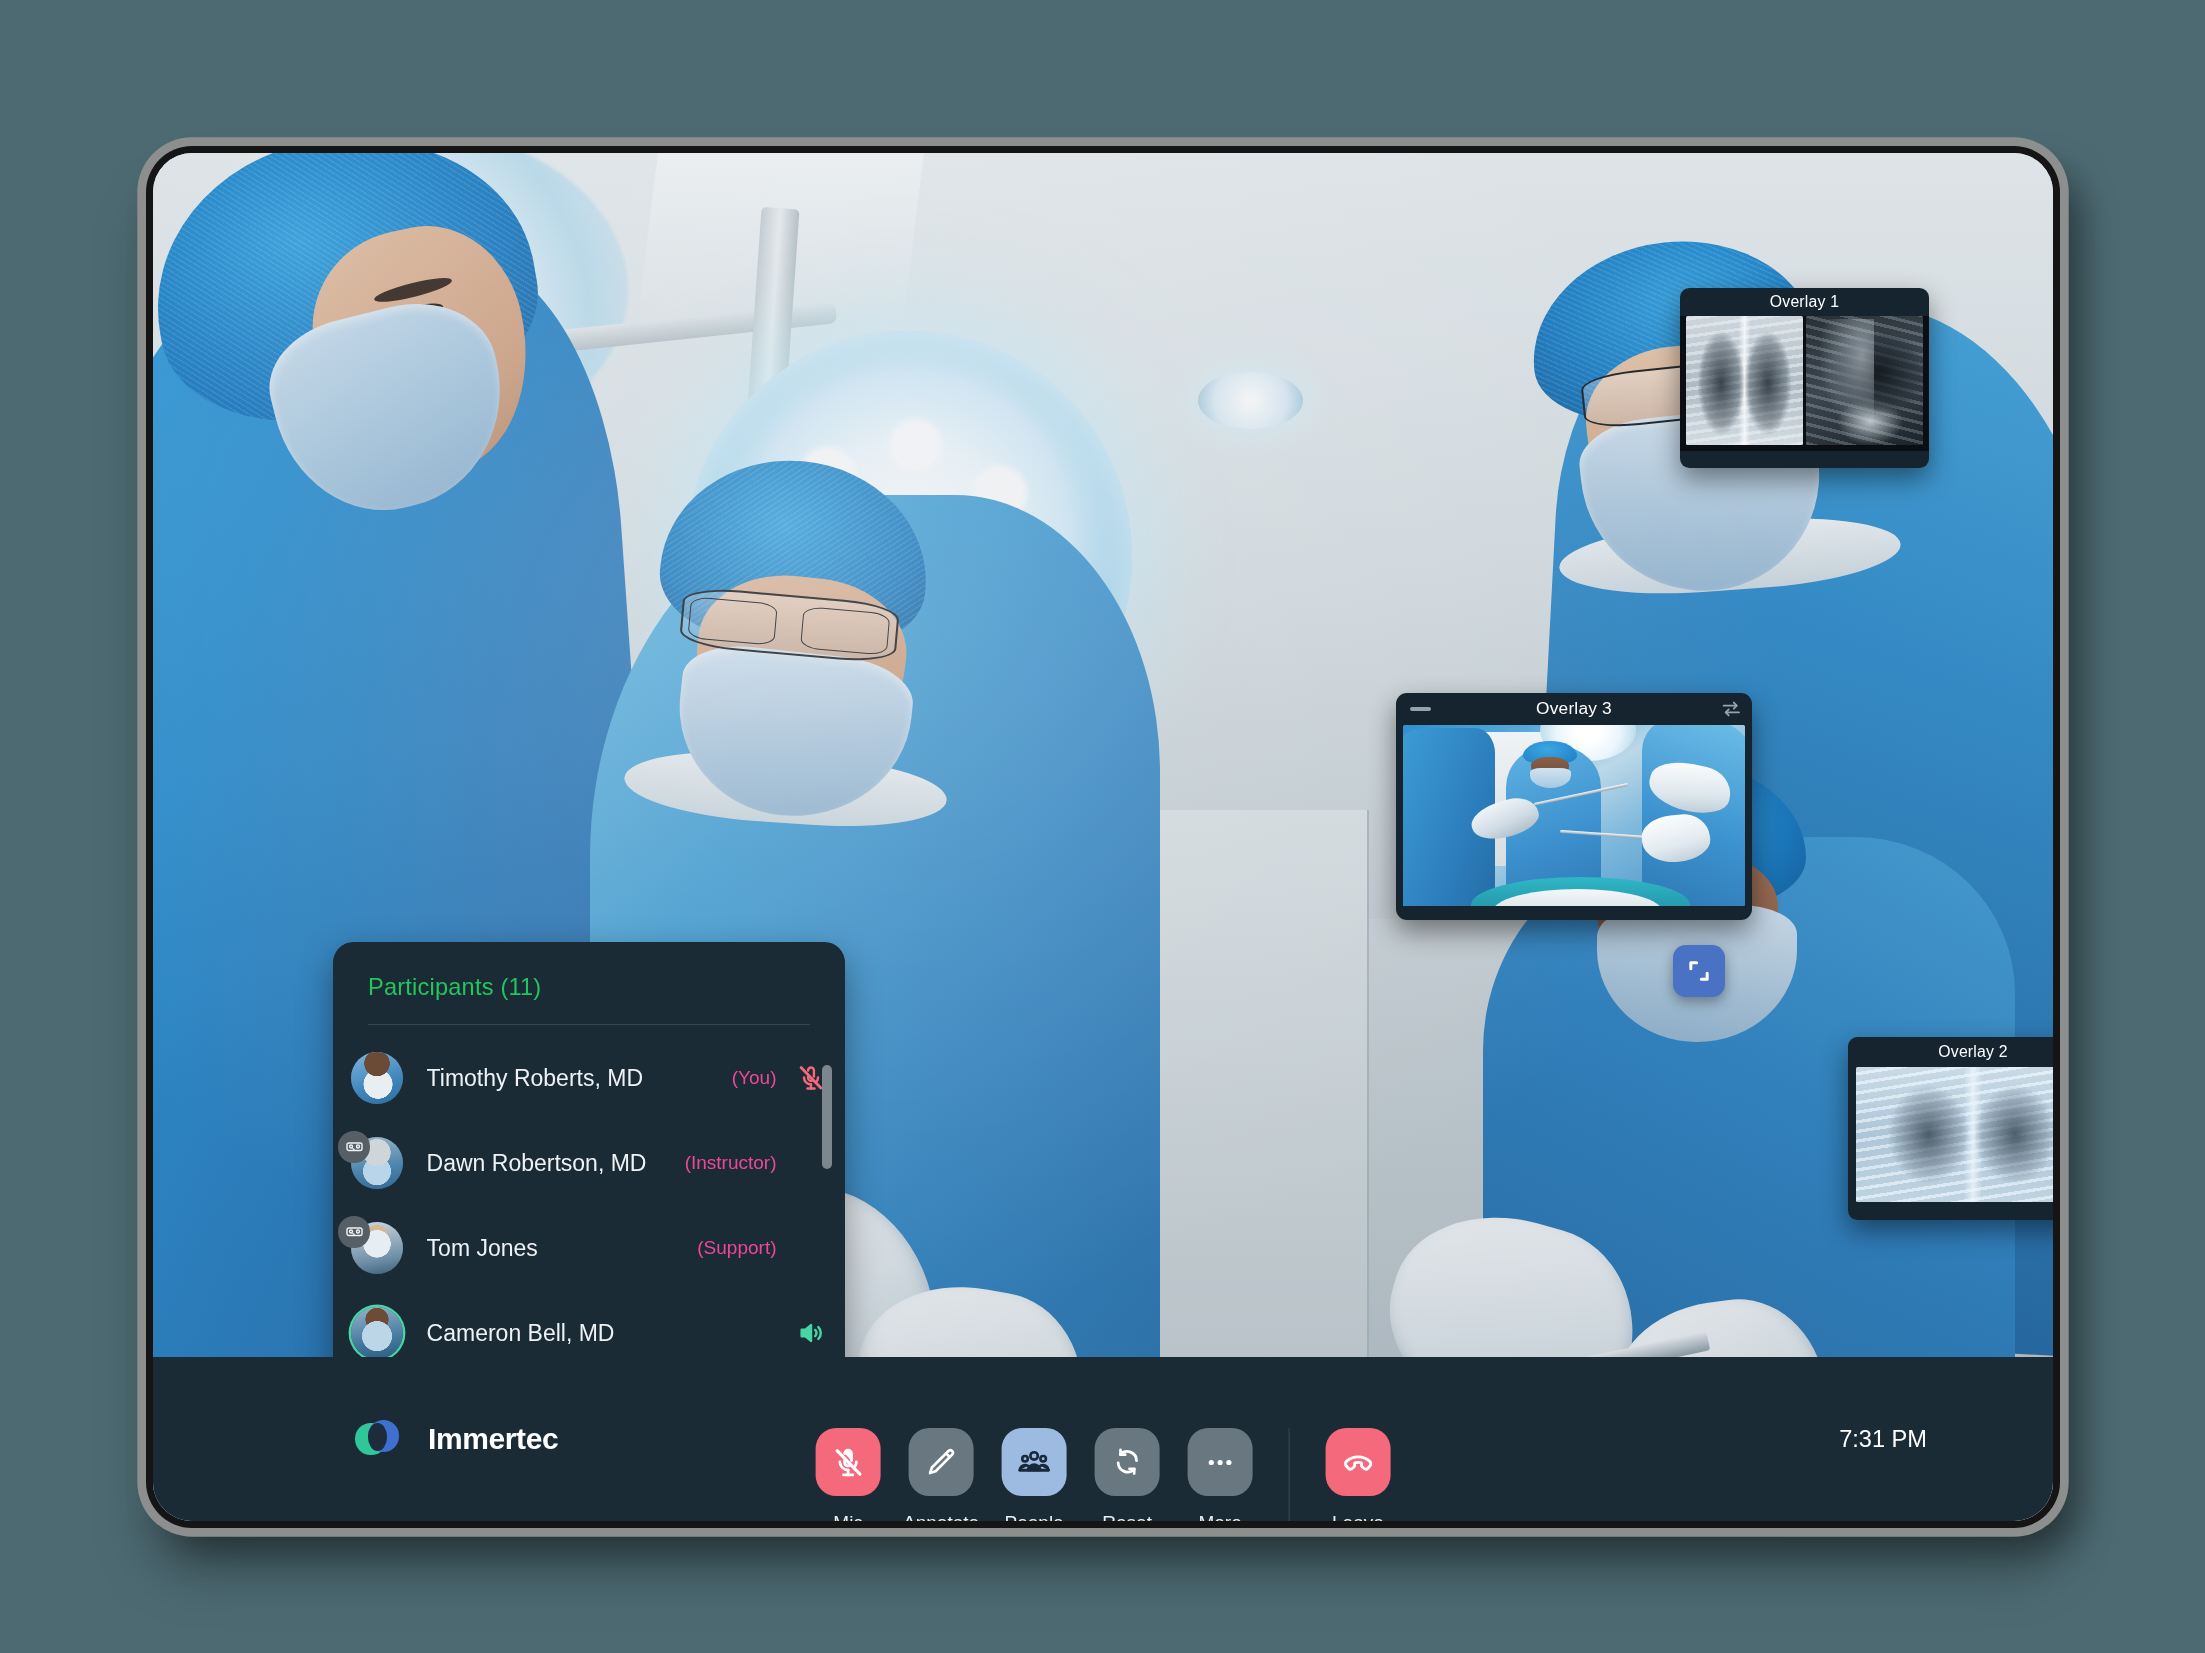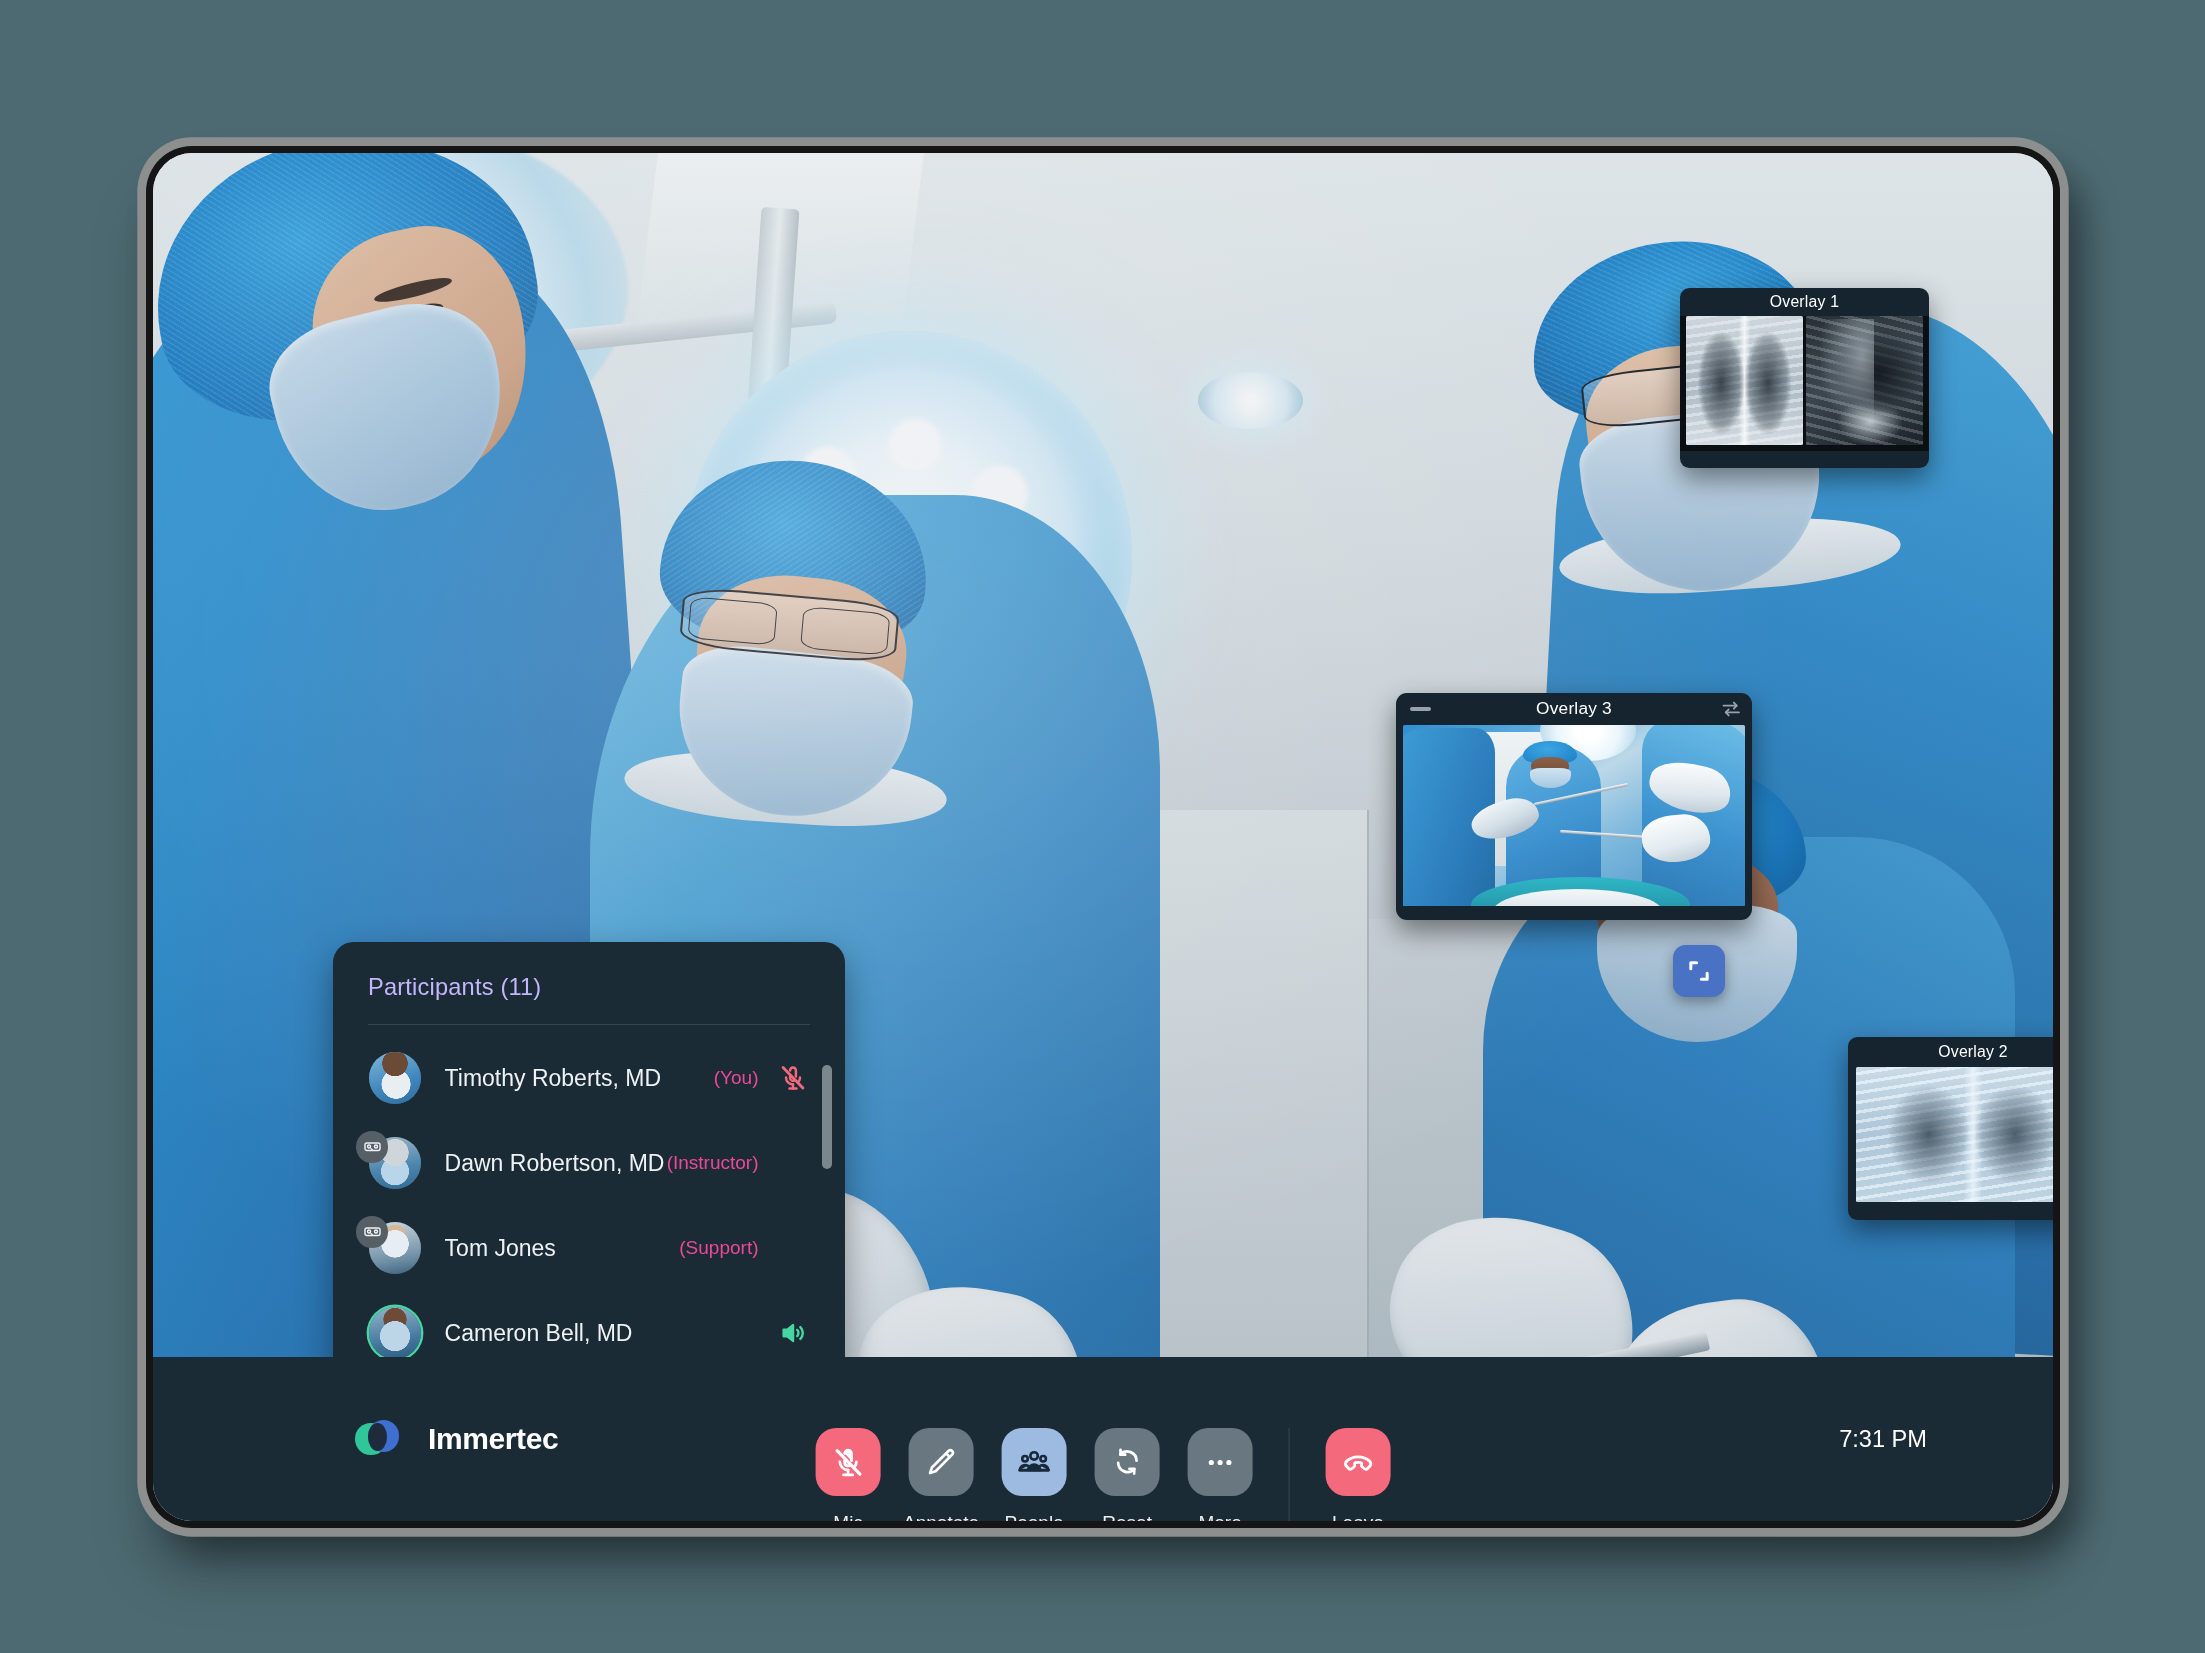--- a/index.html
+++ b/index.html
@@ -304,29 +304,29 @@
   
   #participants {
     position:absolute; left:180px; top:789px;
     width:512px; height:543px;
     background:#1b2b35;
     border-radius:20.5px;
     overflow:hidden;
     box-shadow:0 14px 35px rgba(0,0,0,.38);
   }
   #participants .p-title {
-    color:#c4b5fd; font-size:23.6px; padding:31.5px 0 0 35px; letter-spacing:0.2px;
+    color:#22c55e; font-size:23.6px; padding:31.5px 0 0 35px; letter-spacing:0.2px;
   }
   #participants .p-rule {
     height:0.8px; background:#36454f; margin:23.6px 35px 0 35px;
   }
   .p-list { position:relative; margin-top:11px; }
   .p-row {
     display:flex; align-items:center;
-    height:85px; padding:0 36px;
+    height:85px; padding:0 18px;
   }
   .p-av-wrap { position:relative; width:52px; height:52px; flex:0 0 52px; }
   .p-av {
     width:52px; height:52px; border-radius:50%;
     background:#46535c; overflow:hidden; position:relative;
   }
   .p-av.ring { box-shadow:0 0 0 2.4px #46d6a4; }
   .p-av .face { position:absolute; inset:0; }
   
   .av-a .face{ background:

